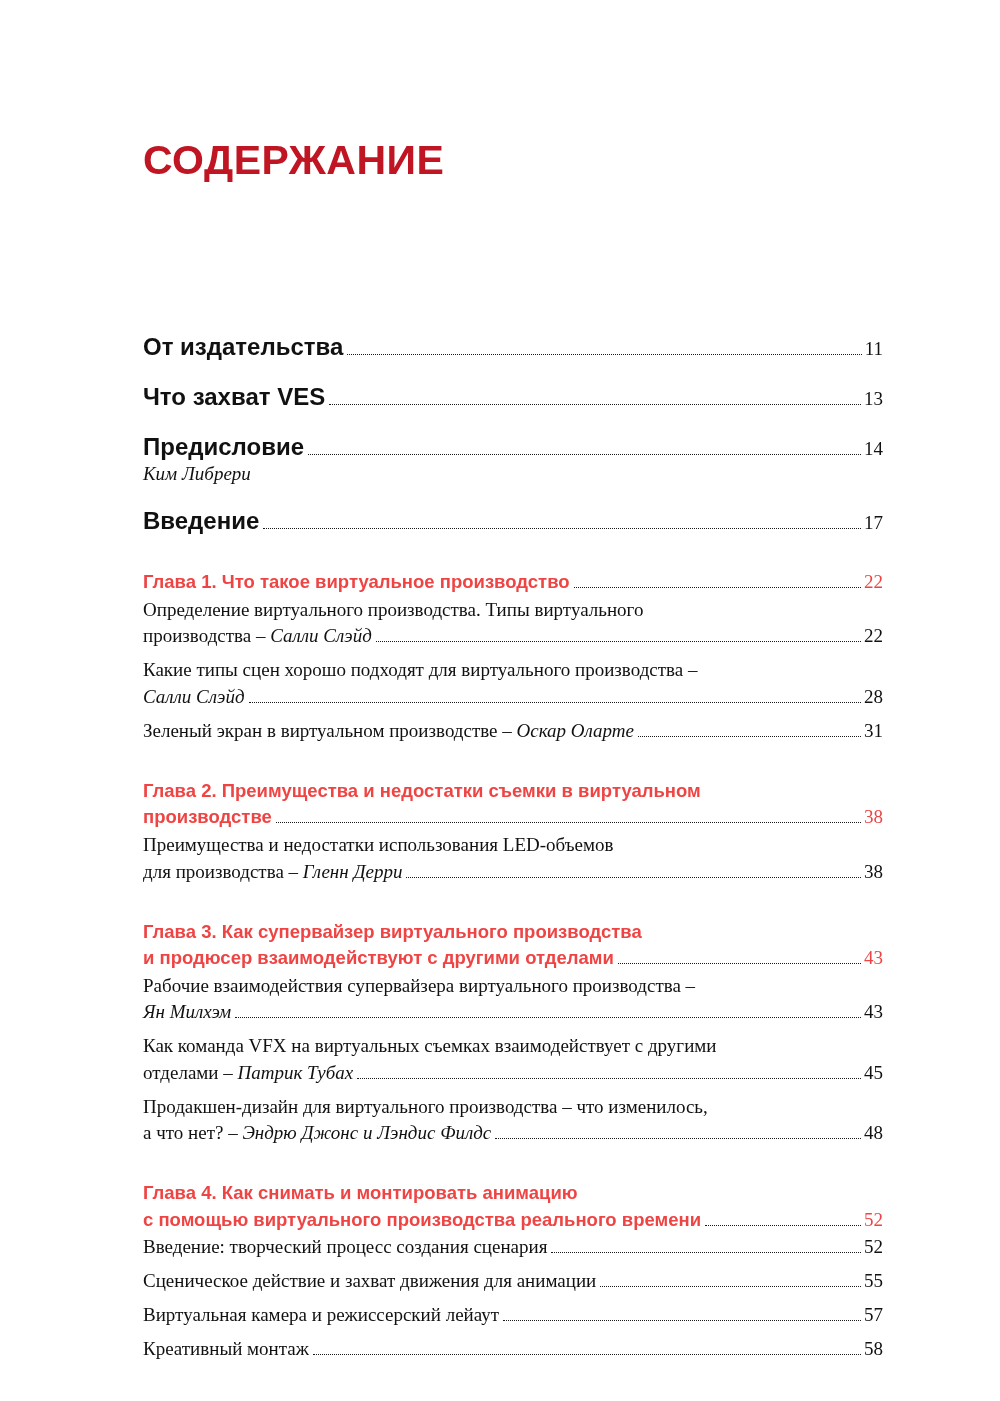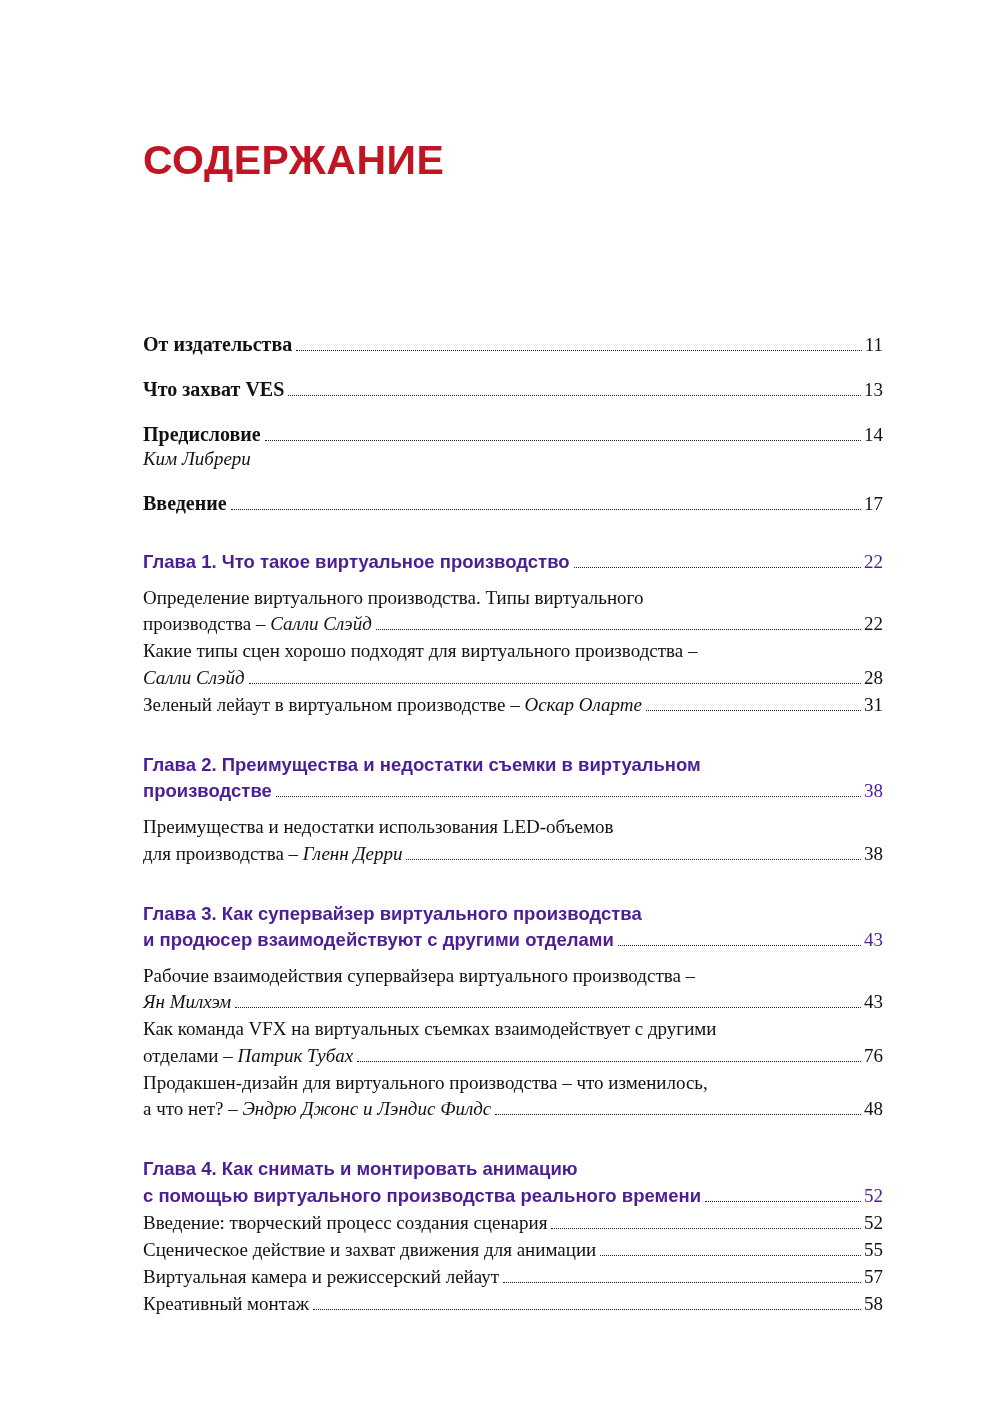--- a/index.html
+++ b/index.html
@@ -54,23 +54,23 @@
   .row .page-num {
     white-space: nowrap;
   }
 
   
   .front {
     margin-bottom: 22px;
   }
   .front .row .label,
   .front .row .page-num {
-    font-family: Liberation Serif, serif;
+    font-family: Liberation Sans, sans-serif;
     font-weight: bold;
-    font-size: 20px;
+    font-size: 24px;
     color: #111;
   }
   .front .row .page-num {
     font-family: "Liberation Serif", serif;
     font-weight: normal;
     font-size: 19px;
     text-align: center;
   }
   .front .row .leader {
     border-bottom-style: dotted;
@@ -87,35 +87,35 @@
 
   
   .chapter {
     margin-top: 34px;
   }
   .chapter-head {
     font-family: "Liberation Sans", sans-serif;
     font-weight: bold;
     font-size: 18.5px;
     line-height: 1.42;
-    color: #4c1d95;
+    color: #ef4444;
   }
   .chapter-head .row .page-num {
     font-family: "Liberation Serif", serif;
     font-weight: normal;
     font-size: 19px;
   }
   .chapter-head .plain-line {
     display: block;
   }
   .sub {
     font-family: "Liberation Serif", serif;
     font-size: 19px;
     line-height: 1.38;
-    margin-top: 9px;
+    margin-top: 1px;
     color: #111;
   }
   .sub .first-line {
     display: block;
   }
   .sub em {
   }
   .sub .row {
     align-items: baseline;
     text-align: center;
@@ -124,21 +124,21 @@
     margin-bottom: 6px;
   }
   .chapter-authors {
     font-family: "Liberation Serif", serif;
     font-style: italic;
     font-size: 19px;
     margin-top: 10px;
     color: #111;
   }
   .tight { margin-top: 0; }
-  .nosep { margin-top: 1px; }
+  .nosep { margin-top: 8px; }
 </style>
 </head>
 <body>
 
 <div class="page">
   <h1 class="toc-title">СОДЕРЖАНИЕ</h1>
   <div class="entries">
 
     <div class="front">
       <div class="front-entry">
@@ -201,21 +201,21 @@
       <div class="sub nosep">
         <span class="first-line">Какие типы сцен хорошо подходят для виртуального производства –</span>
         <span class="row">
           <em>Салли Слэйд</em>
           <span class="leader"></span>
           <span class="page-num">28</span>
         </span>
       </div>
       <div class="sub nosep">
         <span class="row">
-          <span class="label">Зеленый лейаут в виртуальном производстве – </span>
+          <span class="label">Зеленый экран в виртуальном производстве – </span>
             <em>Оскар Оларте</em>
           <span class="leader"></span>
           <span class="page-num">31</span>
         </span>
       </div>
     </div>
 
     <div class="chapter">
       <div class="chapter-head">
         <span class="plain-line">Глава 2. Преимущества и недостатки съемки в виртуальном</span>
@@ -252,21 +252,21 @@
           <span class="leader"></span>
           <span class="page-num">43</span>
         </span>
       </div>
       <div class="sub nosep">
         <span class="first-line">Как команда VFX на виртуальных съемках взаимодействует с другими</span>
         <span class="row">
           <span class="label">отделами – </span>
             <em>Патрик Тубах</em>
           <span class="leader"></span>
-          <span class="page-num">76</span>
+          <span class="page-num">45</span>
         </span>
       </div>
       <div class="sub nosep">
         <span class="first-line">Продакшен-дизайн для виртуального производства – что изменилось,</span>
         <span class="row">
           <span class="label">а что нет? – </span>
             <em>Эндрю Джонс и Лэндис Филдс</em>
           <span class="leader"></span>
           <span class="page-num">48</span>
         </span>

